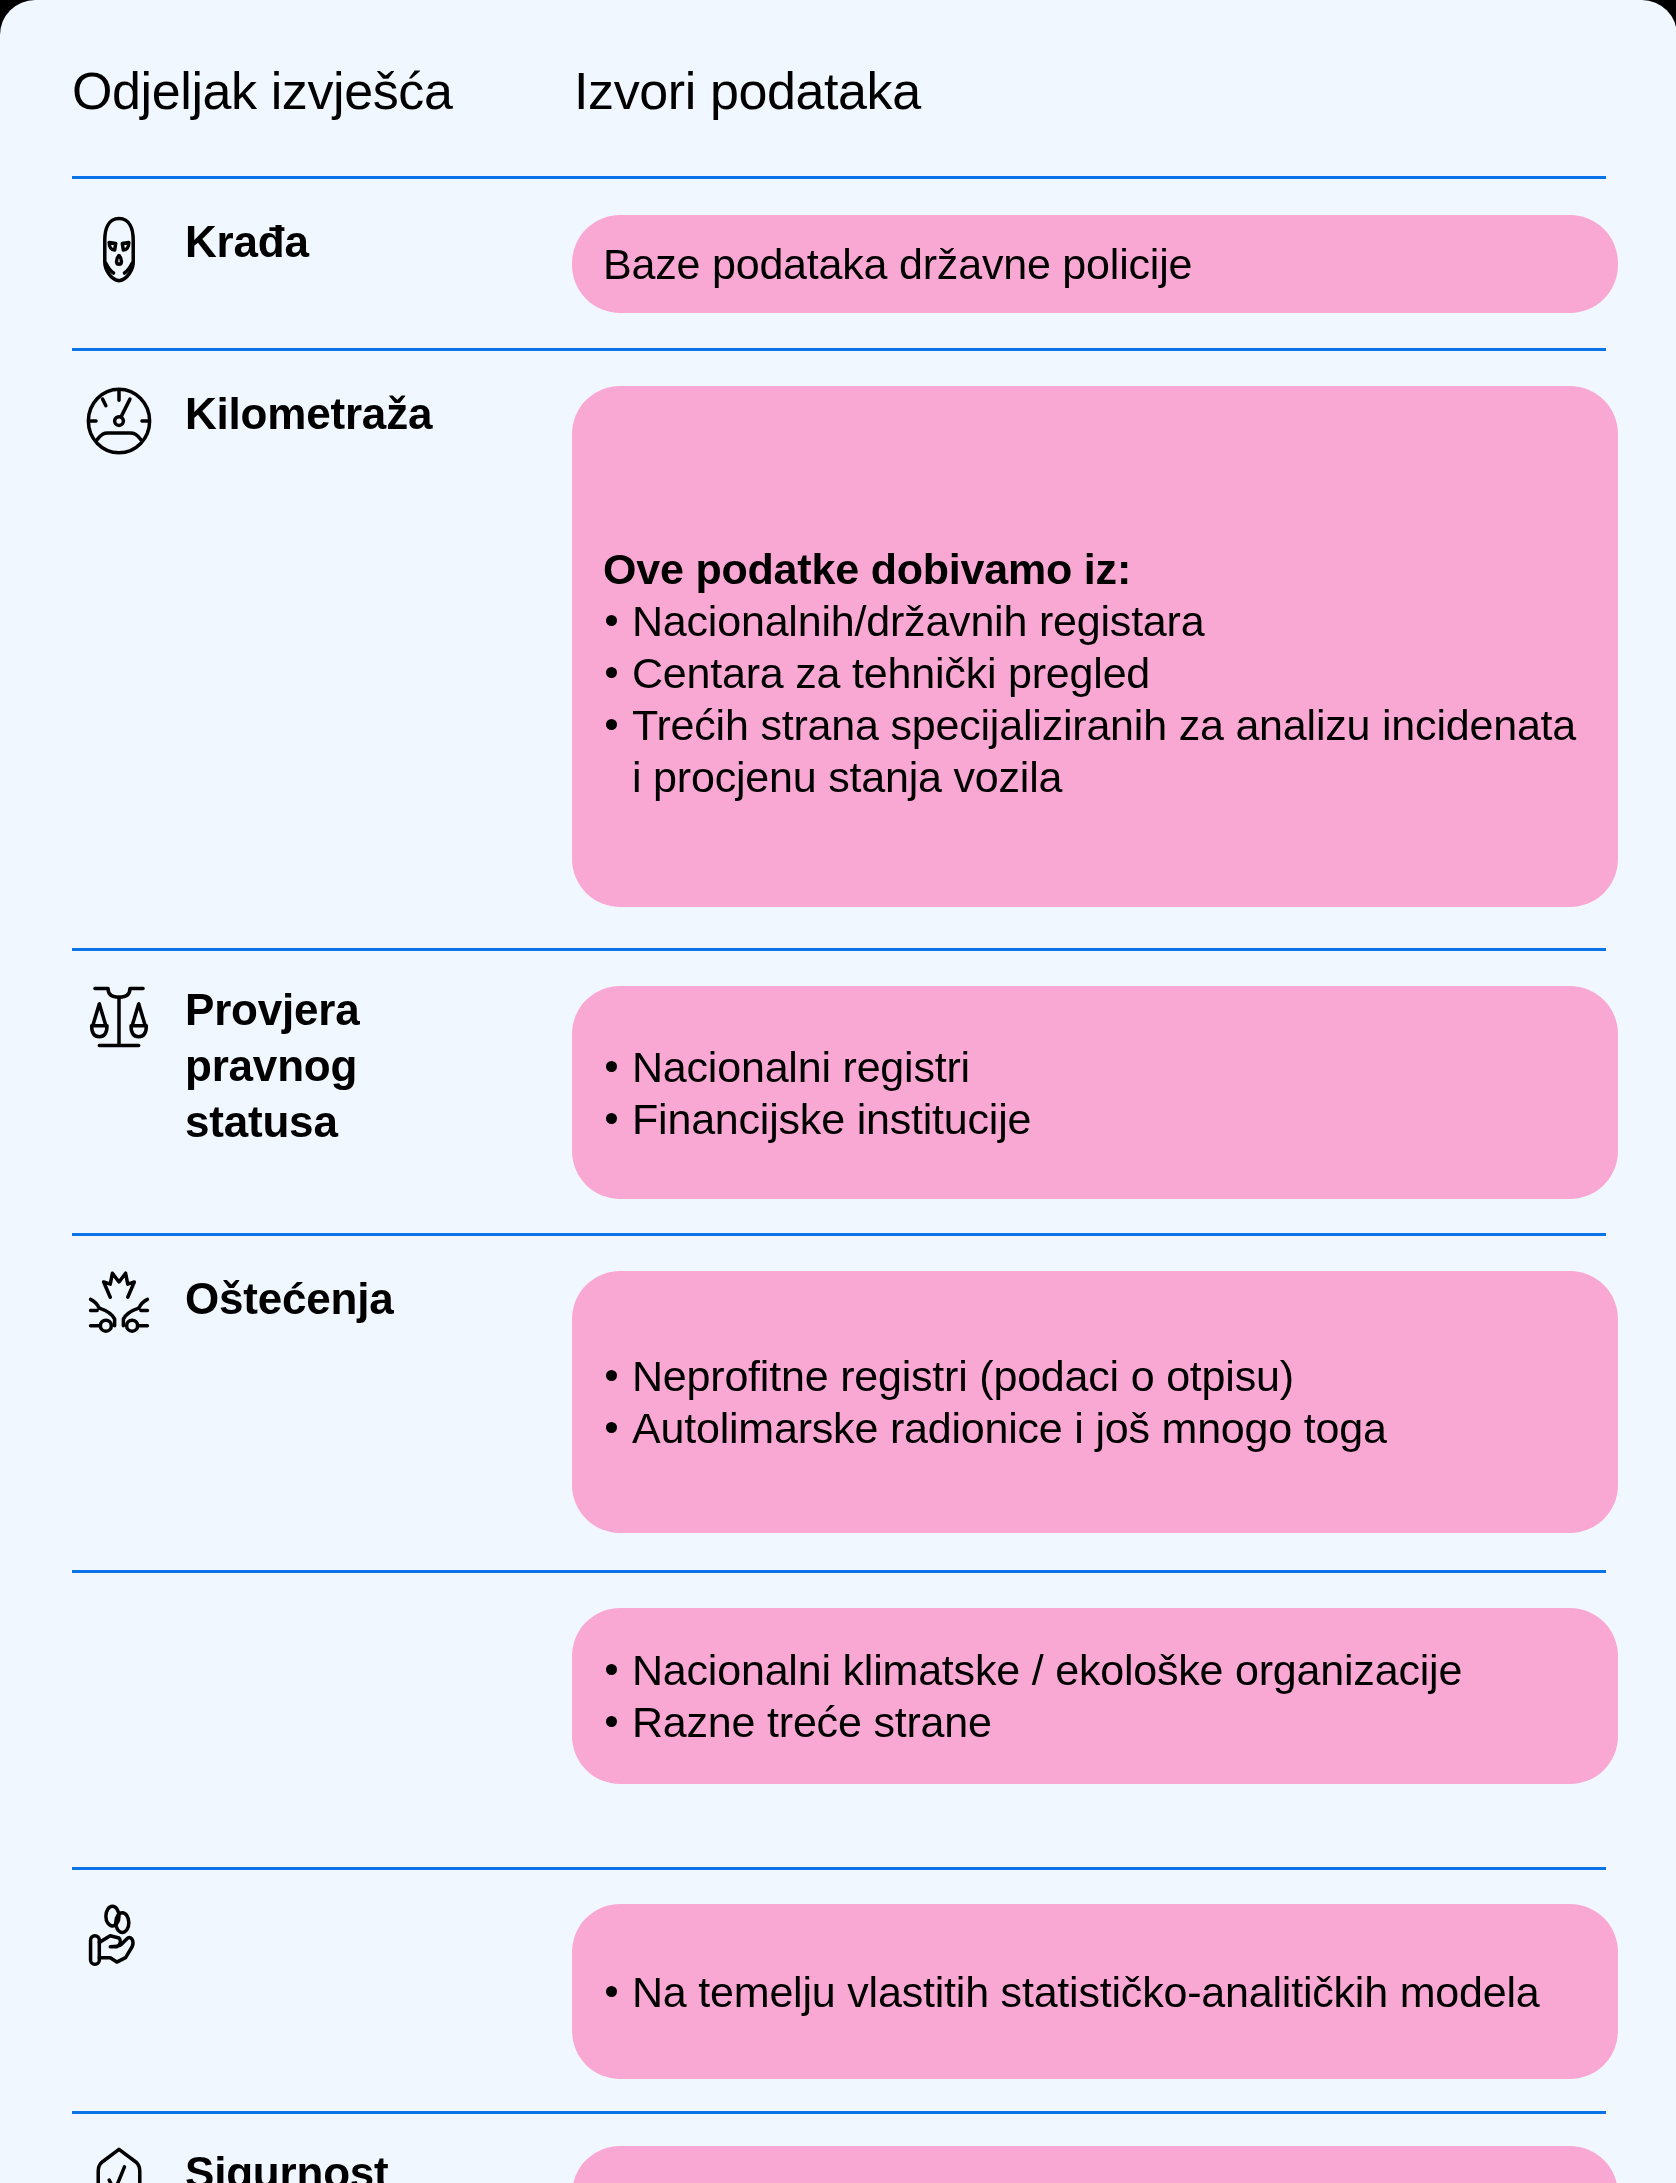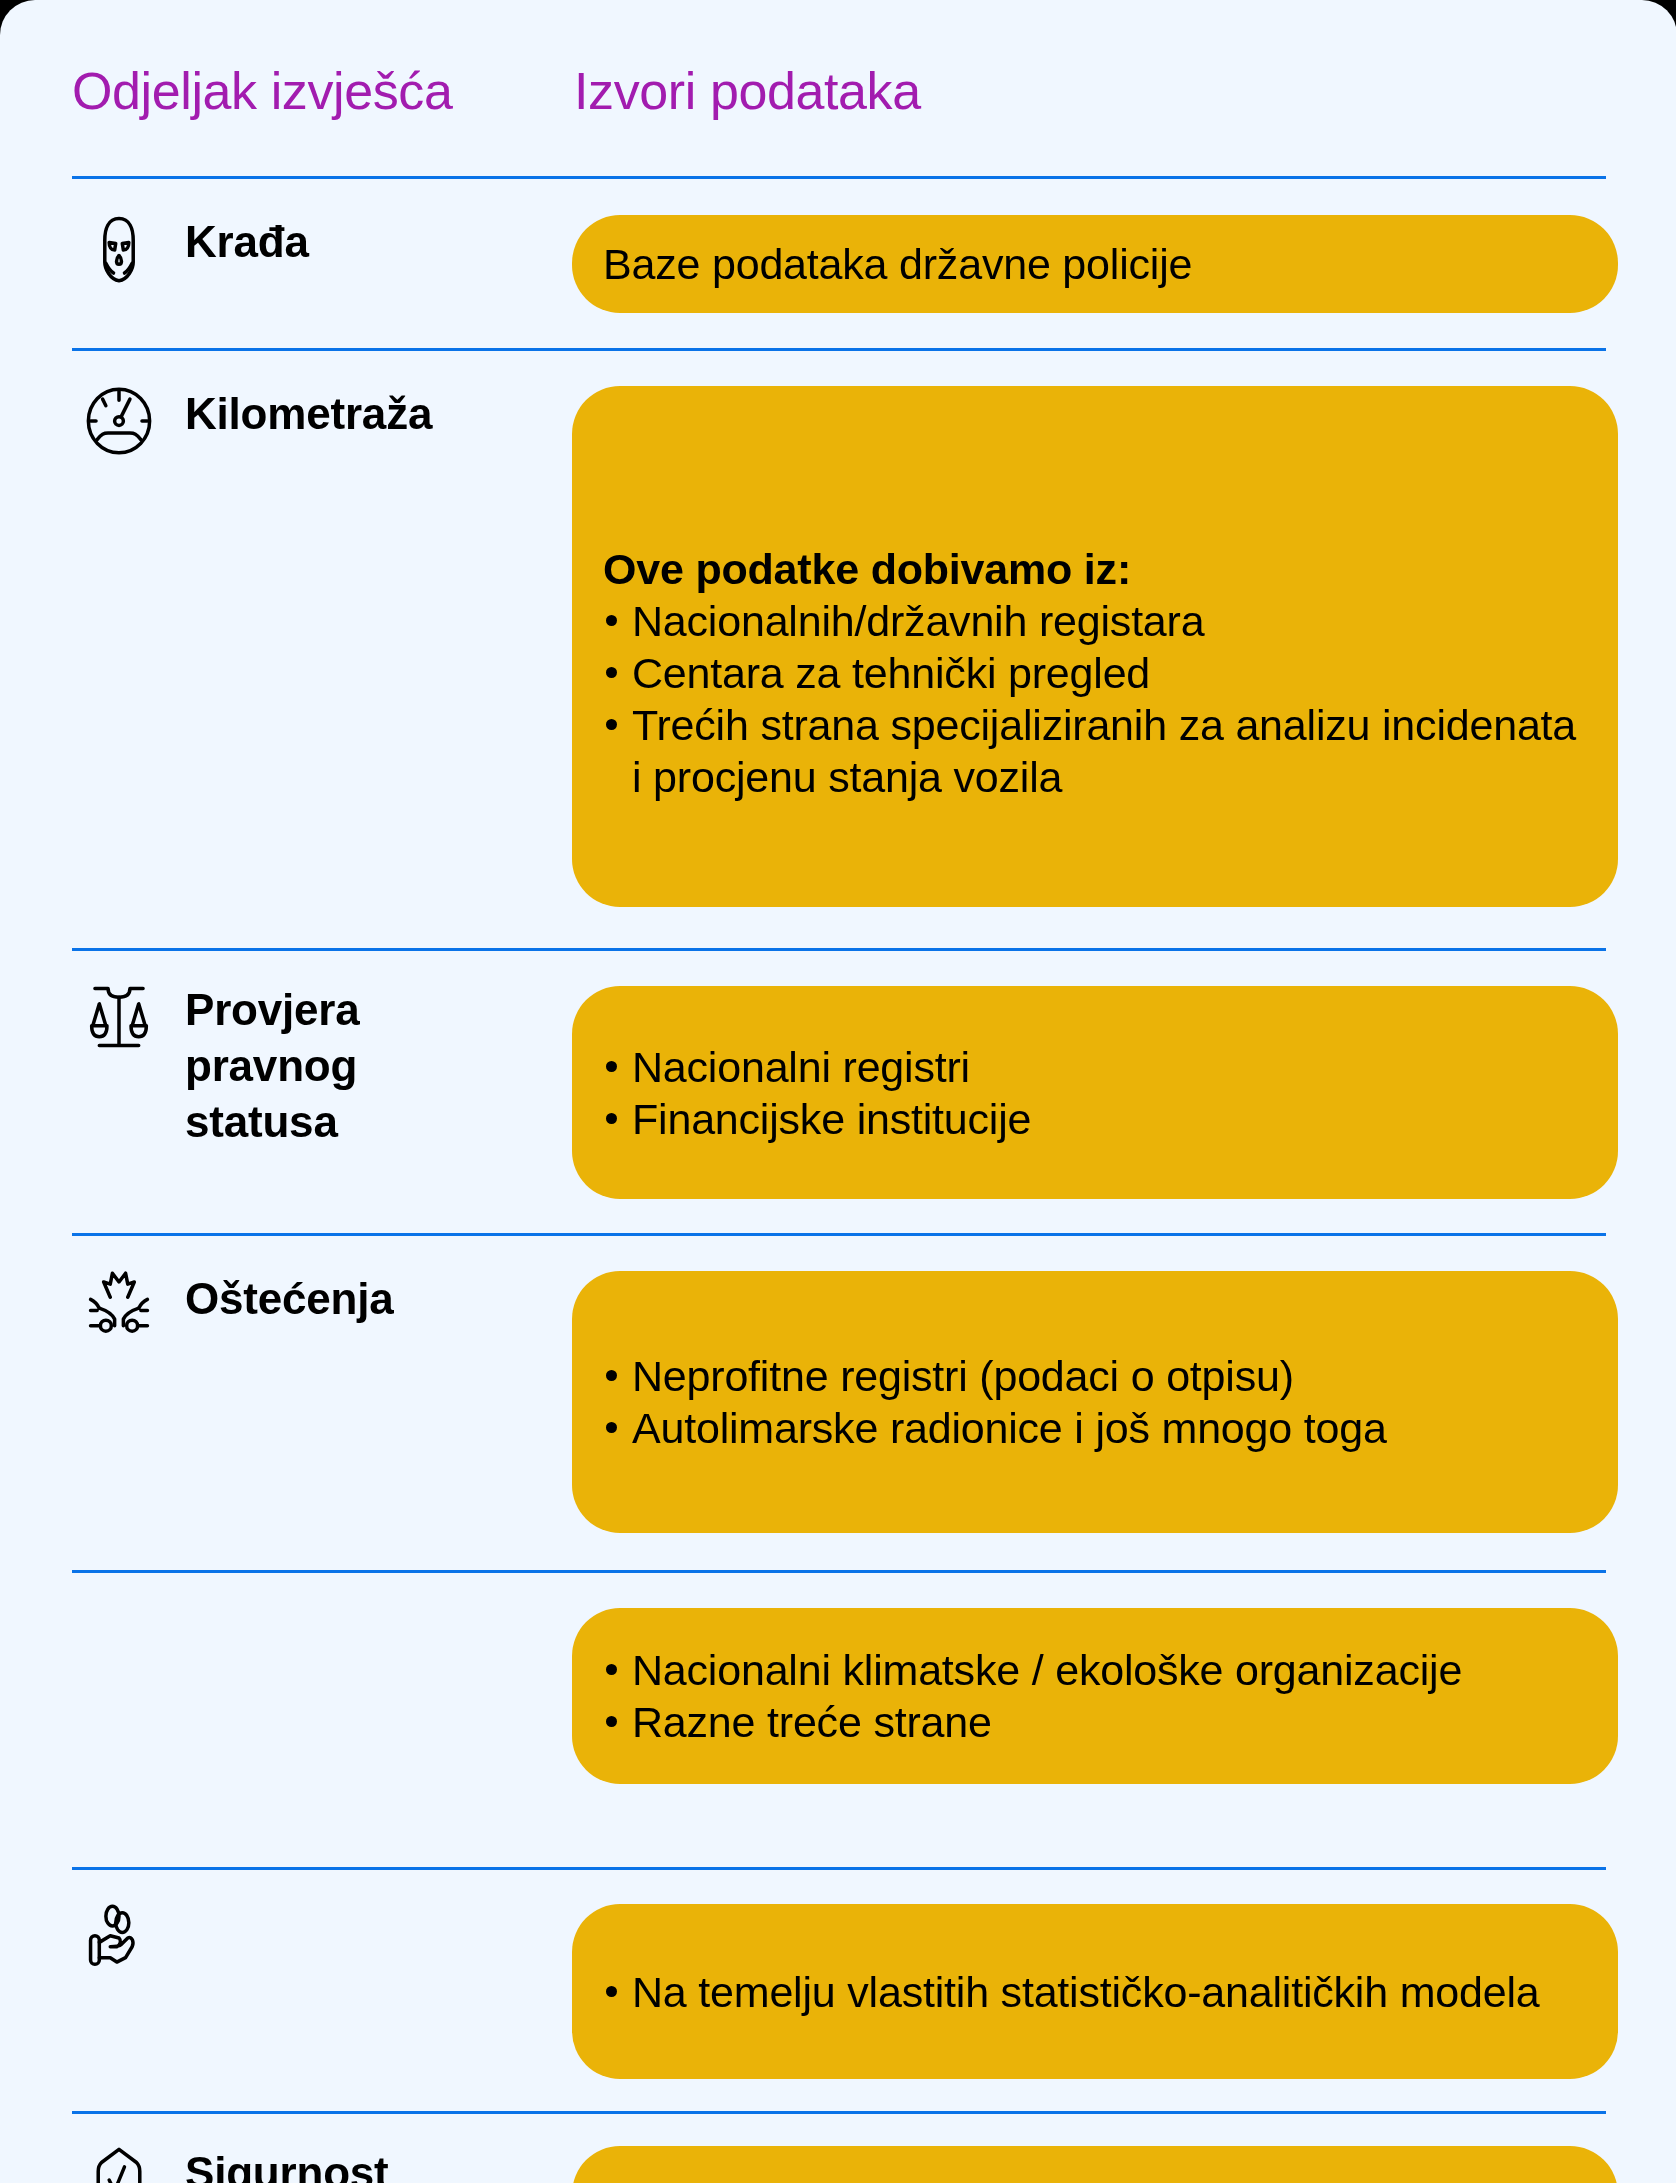--- a/index.html
+++ b/index.html
@@ -4,38 +4,38 @@
 <style>
   html, body { margin: 0; padding: 0; background: #000000; }
   body { width: 1677px; height: 2676px; overflow: hidden; }
   .card {
     position: absolute; left: 0; top: 0; width: 1677px; height: 2676px;
     background: #F0F7FF; border-radius: 35px;
     font-family: "Liberation Sans", "DejaVu Sans", sans-serif;
     color: #000000;
   }
   .hdr {
-    position: absolute; top: 65px; font-size: 52px; color: #a21caf;
+    position: absolute; top: 65px; font-size: 52px; color: #000000;
     line-height: 1; letter-spacing: -0.4px;
   }
   .hdr.left { left: 72px; }
   .hdr.right { left: 574px; }
   .rule { position: absolute; left: 72px; width: 1534px; height: 3.1px; background: #0A73E8; }
   .row { position: absolute; left: 84px; width: 1534px; }
   .sec {
     position: absolute; left: 0; top: 0; width: 480px; display: flex; align-items: flex-start;
   }
   .sec .ico { width: 70px; height: 70px; flex: 0 0 70px; }
   .sec .ico svg { width: 100%; height: 100%; }
   .sec .lbl {
     margin-left: 31px; font-size: 44px; font-weight: bold; line-height: 56px;
     letter-spacing: -0.2px;
   }
   .pill {
-    position: absolute; left: 488px; width: 1046px; background: #eab308;
+    position: absolute; left: 488px; width: 1046px; background: #f9a8d4;
     border-radius: 48px; box-sizing: border-box; padding: 0 31px;
     display: flex; flex-direction: column; justify-content: center;
     font-size: 43px; line-height: 52px; letter-spacing: -0.2px;
   }
   .pill .p { margin: 0; }
   .pill .b { font-weight: bold; }
   .pill ul { list-style: none; margin: 0; padding: 0; }
   .pill li { position: relative; padding-left: 29px; }
   .pill li::before {
     content: ""; position: absolute; left: 2.6px; top: 20px; width: 11.4px; height: 11.4px;

